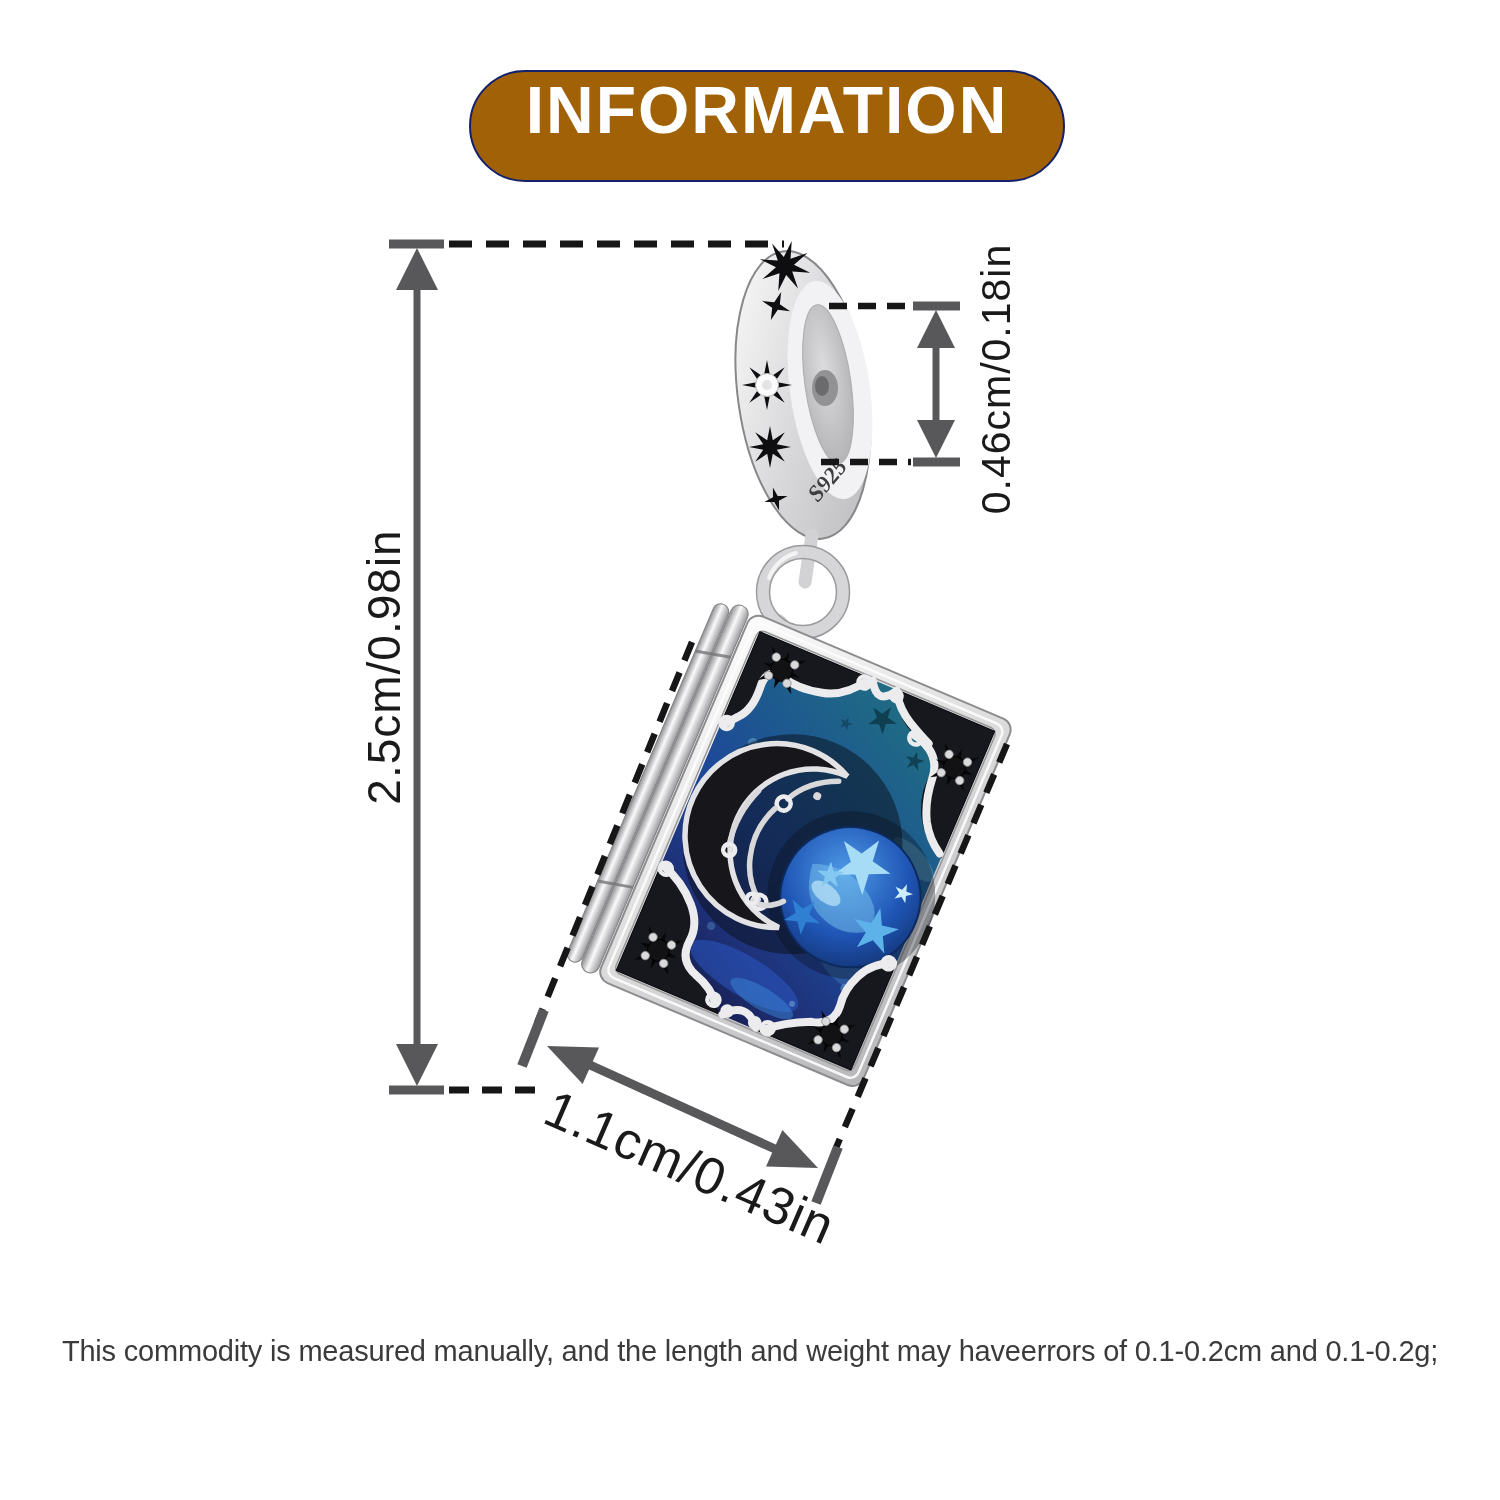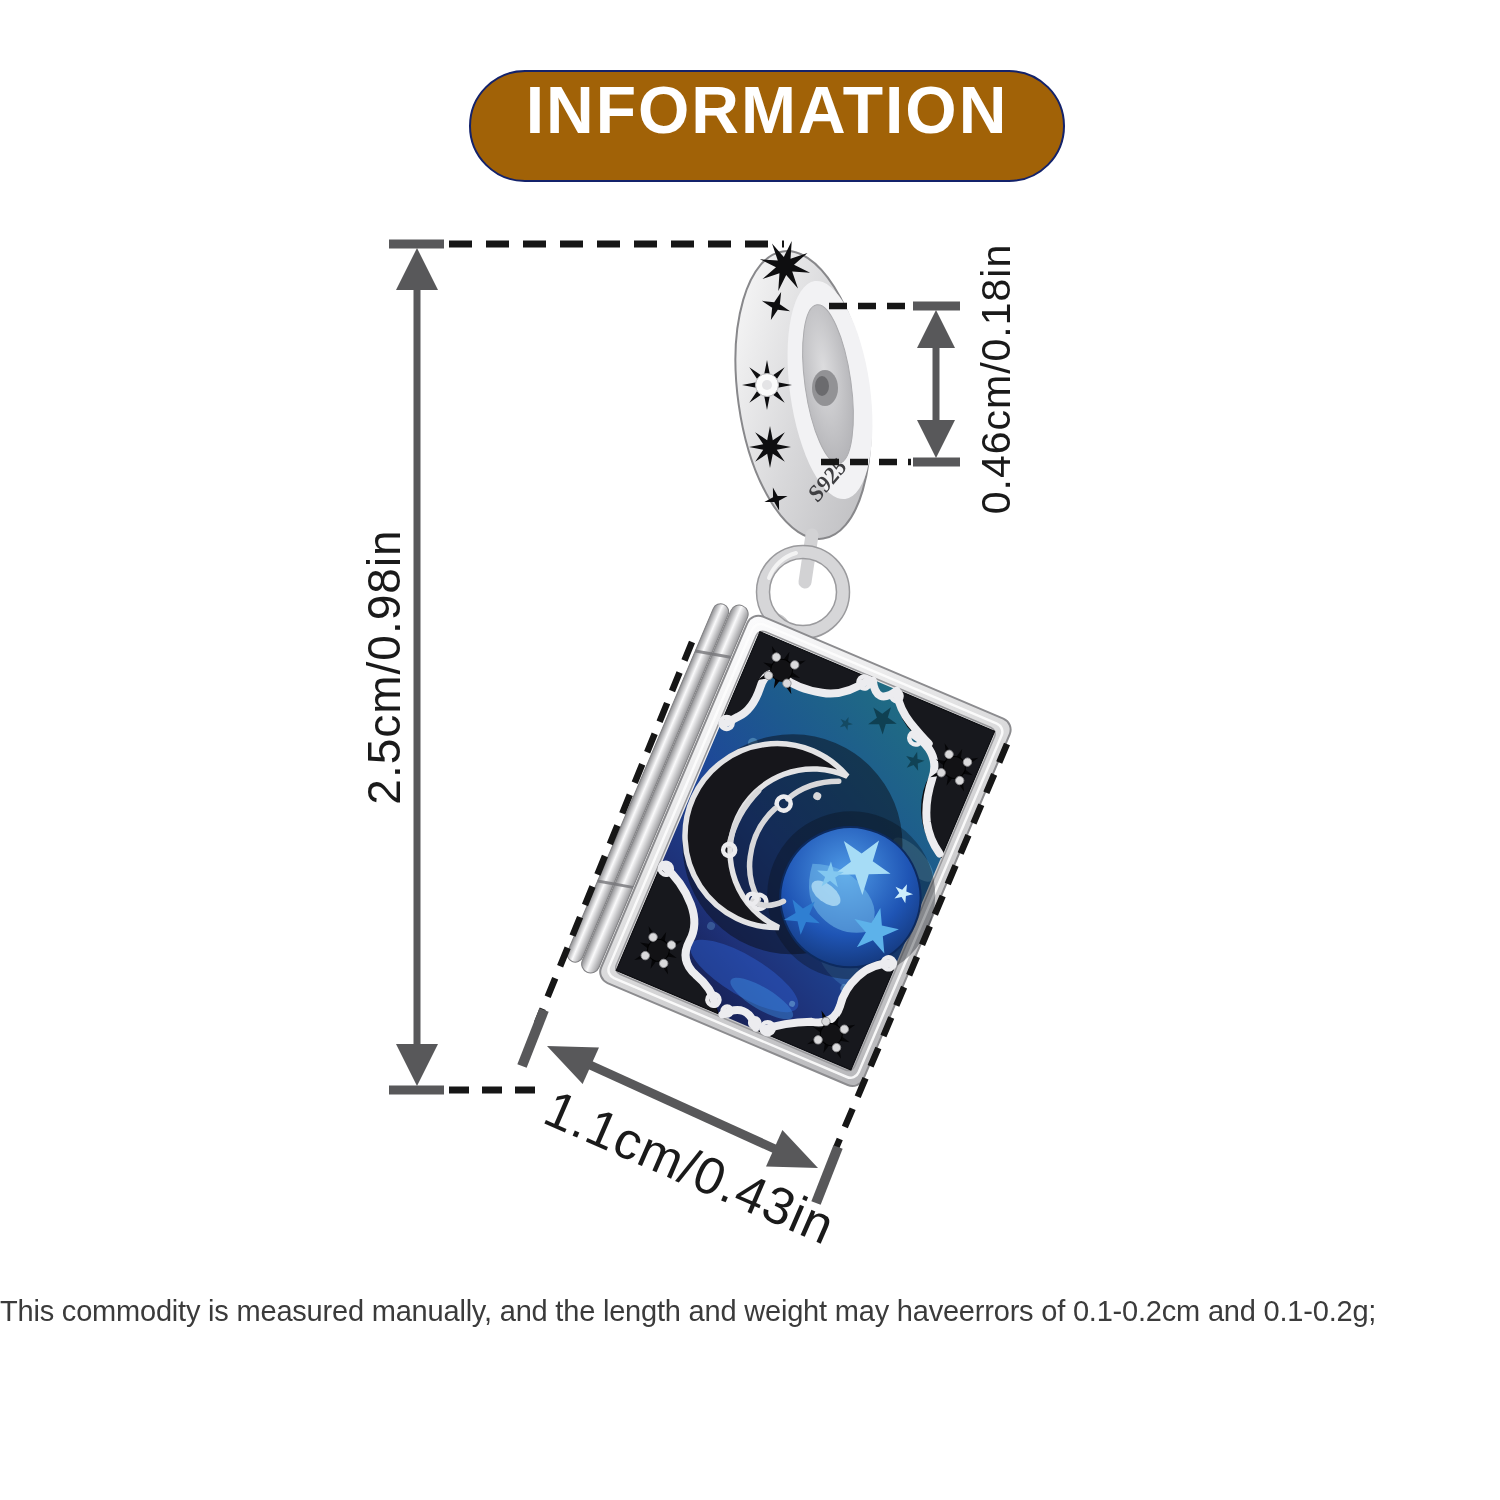--- a/index.html
+++ b/index.html
@@ -11,21 +11,21 @@
   .badge{
     position:absolute;left:469px;top:58px;width:592px;height:108px;
     background:#a16207;border:2px solid #13226b;border-radius:56px;
     display:flex;align-items:flex-start;justify-content:center;margin-top:12px;
   }
   .badge span{
     color:#ffffff;font-size:66px;font-weight:bold;letter-spacing:2px;
     font-family:"Liberation Sans",sans-serif;
   }
   .disclaimer{
-    position:absolute;left:0;top:1288px;width:1500px;
+    position:absolute;left:0;top:1328px;width:1500px;text-align:center;
     color:#3b3b3b;font-size:29px;line-height:46px;letter-spacing:-0.2px;
   }
   .dim-label{
     fill:#1a1a1a;font-family:"Liberation Sans",sans-serif;letter-spacing:1px;
   }
   .hallmark{
     fill:#3f3f42;font-family:"Liberation Serif",serif;font-style:italic;font-weight:bold;
   }
   .dash{stroke:#161616;fill:none;}
   .dim{stroke:#58585a;fill:none;}

